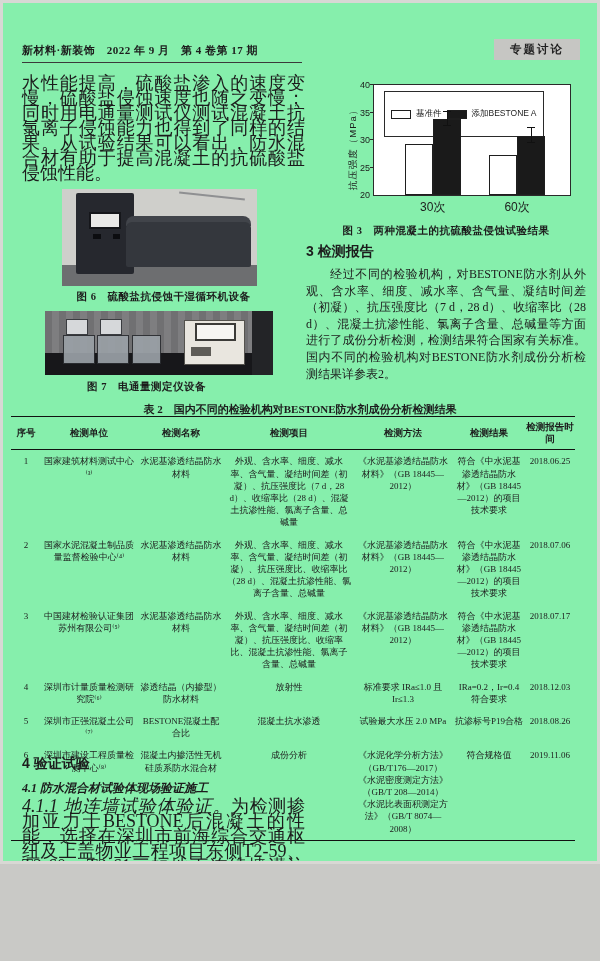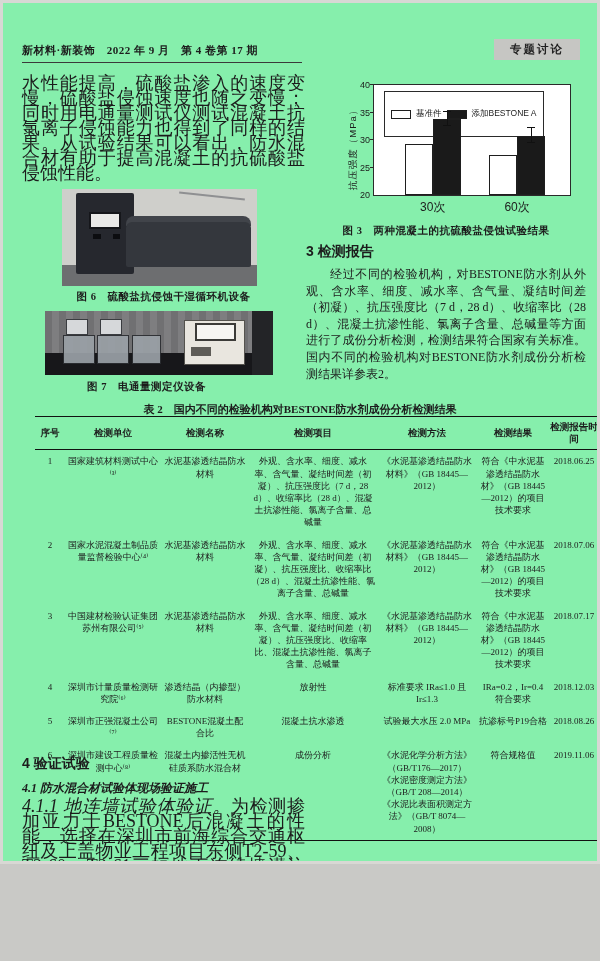--- a/index.html
+++ b/index.html
@@ -127,21 +127,21 @@
         <div class="err-cap" style="left: 153.08px; width: 8px; bottom: 66.55px;"></div>
         <div class="err-cap" style="left: 153.08px; width: 8px; bottom: 52.25px;"></div>
       </div>
   </div>
   <div class="abs caption" style="left:303px;top:221px;width:280px;">图 3　两种混凝土的抗硫酸盐侵蚀试验结果</div>
 
   <div class="abs h-num col-r" style="top:240px;">3 检测报告</div>
   <div class="abs para col-r indent" style="top:263px;font-size:12px;line-height:16.6px;">经过不同的检验机构，对BESTONE防水剂从外观、含水率、细度、减水率、含气量、凝结时间差（初凝）、抗压强度比（7 d，28 d）、收缩率比（28 d）、混凝土抗渗性能、氯离子含量、总碱量等方面进行了成份分析检测，检测结果符合国家有关标准。国内不同的检验机构对BESTONE防水剂成份分析检测结果详参表2。</div>
 
   <div class="abs tbl-title" style="left:0;top:399px;">表 2　国内不同的检验机构对BESTONE防水剂成份分析检测结果</div>
-  <table class="tbl abs" style="left:32px;top:413px;">
+  <table class="tbl abs" style="left:8px;top:413px;">
     <colgroup>
       <col style="width:30px">
         <col style="width:96px">
         <col style="width:88px">
       <col style="width:128px">
         <col style="width:100px">
         <col style="width:72px">
         <col style="width:50px">
     </colgroup>
     <thead>

